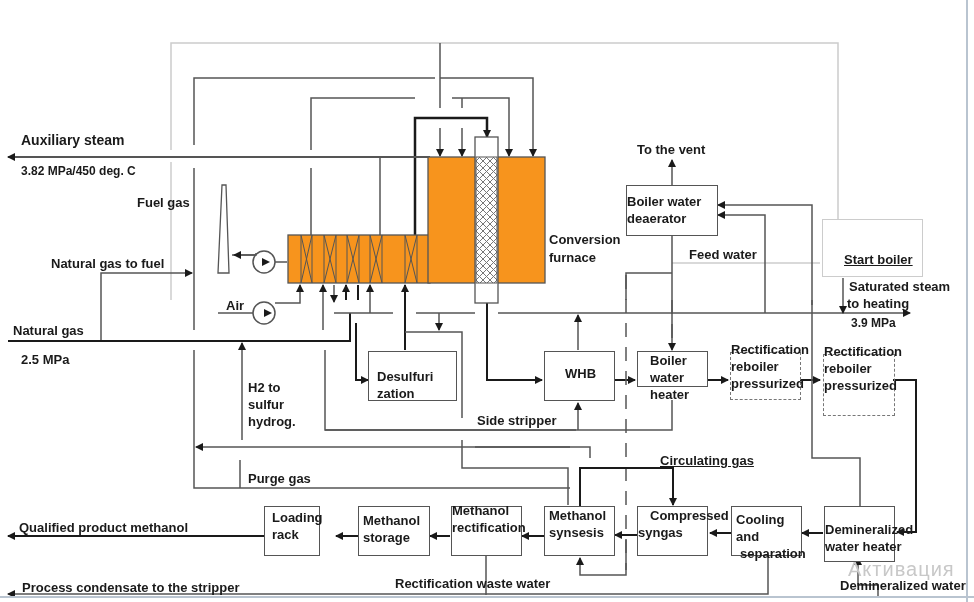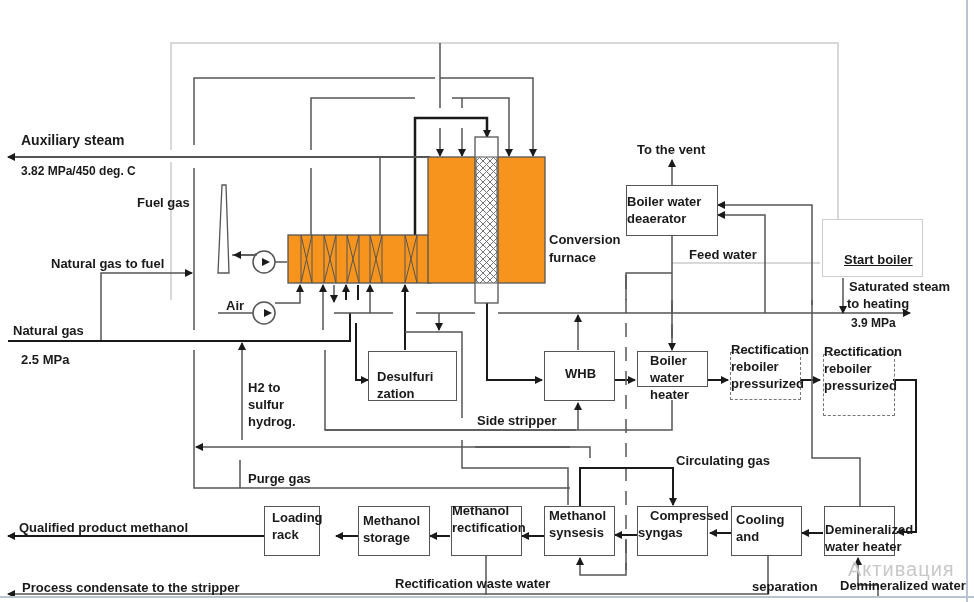--- a/index.html
+++ b/index.html
@@ -144,21 +144,21 @@
 <div class="lbl" style="left:248px;top:413px;">hydrog.</div>
 <div class="lbl" style="left:549px;top:231px;">Conversion</div>
 <div class="lbl" style="left:549px;top:249px;">furnace</div>
 <div class="lbl" style="left:637px;top:141px;">To the vent</div>
 <div class="lbl" style="left:689px;top:246px;">Feed water</div>
 <div class="lbl" style="left:849px;top:278px;">Saturated steam</div>
 <div class="lbl" style="left:847px;top:295px;">to heating</div>
 <div class="lbl" style="left:851px;top:315px;font-size:12px;">3.9 MPa</div>
 <div class="lbl" style="left:477px;top:412px;">Side stripper</div>
 <div class="lbl" style="left:248px;top:470px;">Purge gas</div>
-<div class="lbl" style="left:676px;top:452px;">Circulating gas</div>
+<div class="lbl" style="left:660px;top:452px;text-decoration:underline;">Circulating gas</div>
 <div class="lbl" style="left:19px;top:519px;">Qualified product methanol</div>
 <div class="lbl" style="left:22px;top:579px;">Process condensate to the stripper</div>
 <div class="lbl" style="left:395px;top:575px;">Rectification waste water</div>
 <div class="lbl" style="left:824px;top:577px;margin-left:16px;">Demineralized water</div>
 
 <div class="box" style="left:368px;top:351px;width:89px;height:50px;">
   <div class="boxtxt" style="left:8px;top:16px;">Desulfuri</div>
   <div class="boxtxt" style="left:8px;top:33px;">zation</div>
 </div>
 <div class="box" style="left:544px;top:351px;width:71px;height:50px;padding-left:12px;">
@@ -202,23 +202,23 @@
   <div class="boxtxt" style="left:4px;top:0px;">Methanol</div>
   <div class="boxtxt" style="left:4px;top:17px;">synsesis</div>
 </div>
 <div class="box" style="left:637px;top:506px;width:71px;height:50px;">
   <div class="boxtxt" style="left:12px;top:0px;">Compressed</div>
   <div class="boxtxt" style="left:0px;top:17px;">syngas</div>
 </div>
 <div class="box" style="left:731px;top:506px;width:71px;height:50px;">
   <div class="boxtxt" style="left:4px;top:4px;">Cooling</div>
   <div class="boxtxt" style="left:4px;top:21px;">and</div>
-  <div class="boxtxt" style="left:20px;top:38px;margin-top:33px;">separation</div>
-</div>
-<div class="box" style="left:824px;top:506px;width:71px;height:50px;">
+  <div class="boxtxt" style="left:8px;top:38px;">separation</div>
+</div>
+<div class="box" style="left:824px;top:506px;width:71px;height:56px;">
   <div class="boxtxt" style="left:0px;top:14px;">Demineralized</div>
   <div class="boxtxt" style="left:0px;top:31px;">water heater</div>
 </div>
 
 <div class="watermark" style="left:848px;top:558px;">Активация</div>
 <div class="rborder"></div>
 <div class="bborder"></div>
 
 </div>
 

